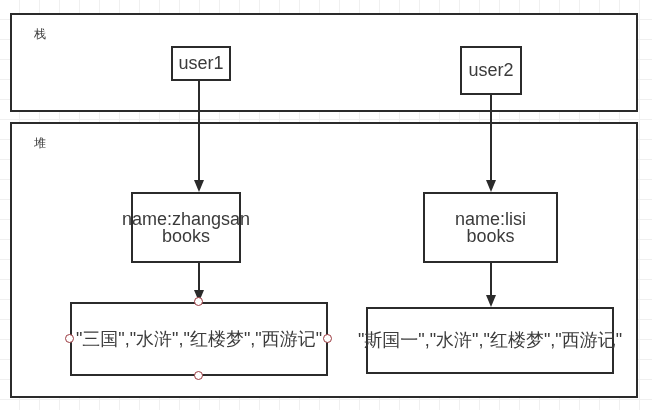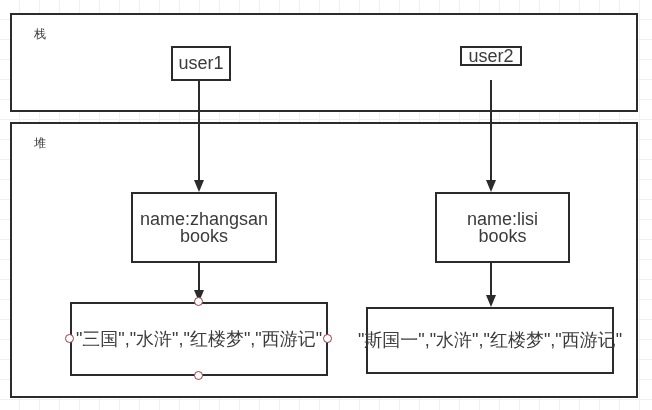--- a/index.html
+++ b/index.html
@@ -70,30 +70,30 @@
   #node-user1 {
     left: 171px;
     top: 46px;
     width: 60px;
     height: 35px;
   }
   #node-user2 {
     left: 460px;
     top: 46px;
     width: 62px;
-    height: 20px;
+    height: 49px;
   }
   #node-obj-zhangsan {
     left: 131px;
     top: 192px;
-    width: 146px;
+    width: 110px;
     height: 71px;
   }
   #node-obj-lisi {
-    left: 435px;
+    left: 423px;
     top: 192px;
     width: 135px;
     height: 71px;
   }
   #node-array-zhangsan {
     left: 70px;
     top: 302px;
     width: 258px;
     height: 74px;
     z-index: 4;

